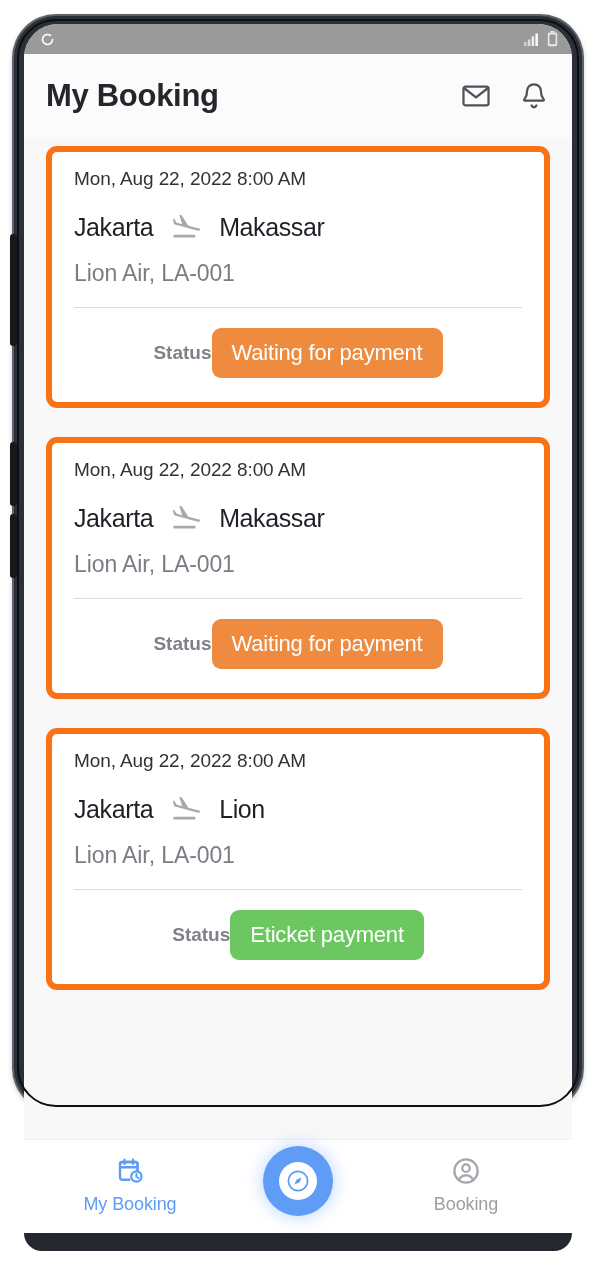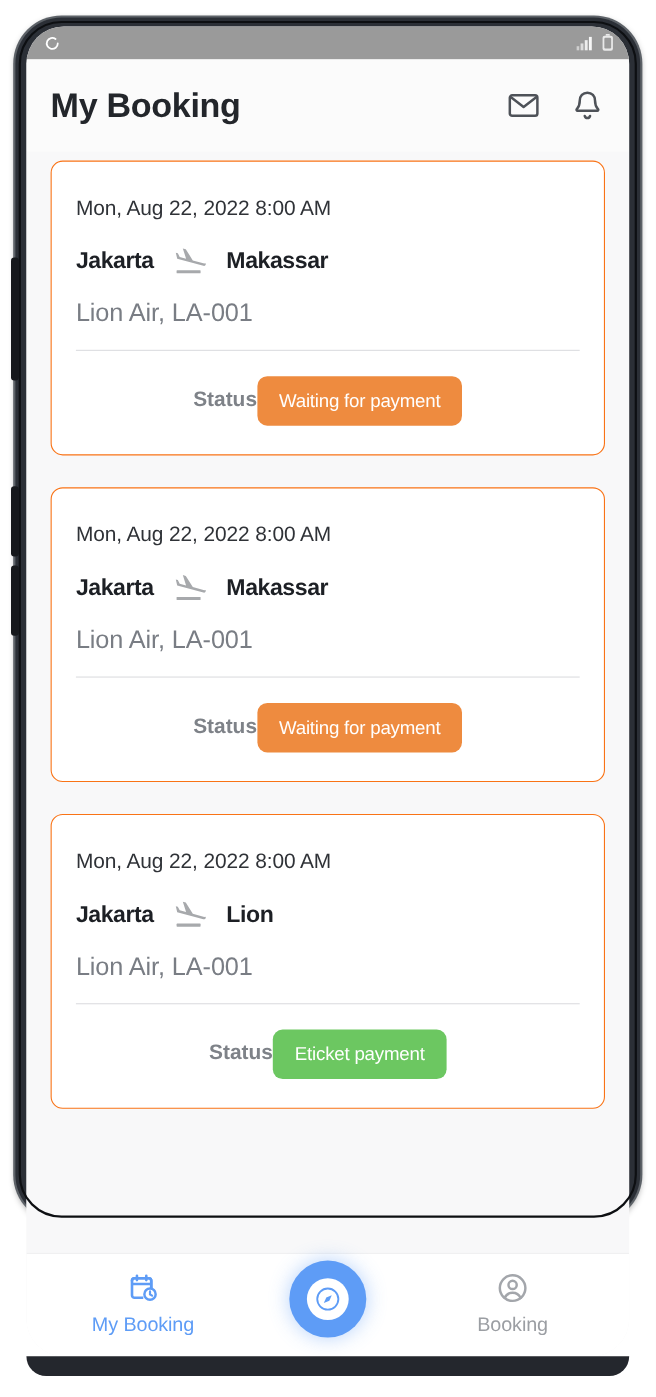--- a/index.html
+++ b/index.html
@@ -104,43 +104,43 @@
   #booking-list {
     flex: 1 1 auto;
     background: #f8f8f9;
     padding: 8px 22px 0 22px;
     box-sizing: border-box;
     overflow: hidden;
   }
 
   .booking-card {
     background: #ffffff;
-    border: 1px solid #f97316;
+    border: 6px solid #f97316;
     border-radius: 11px;
-    padding: 32px 22px 20px 22px;
+    padding: 16px 22px 20px 22px;
     box-sizing: border-box;
     margin-bottom: 29px;
   }
 
   .card-date {
     font-size: 19px;
     color: #2f3237;
     margin-bottom: 20px;
     letter-spacing: -0.1px;
   }
 
   .route-row {
     display: flex;
     align-items: center;
     gap: 14px;
     margin-bottom: 16px;
   }
   .route-city {
-    font-size: 21px;
-    font-weight: bold;
+    font-size: 25px;
+    font-weight: normal;
     color: #1d2025;
     letter-spacing: -0.4px;
   }
   .route-icon { line-height: 0; padding: 0 2px; }
 
   .card-airline {
     font-size: 23px;
     color: #797d84;
     margin-bottom: 20px;
     letter-spacing: -0.1px;
@@ -159,21 +159,21 @@
     min-height: 58px;
   }
   .status-label {
     font-size: 19px;
     font-weight: bold;
     color: #7e8288;
   }
   .status-pill {
     border-radius: 9px;
     color: #ffffff;
-    font-size: 17px;
+    font-size: 22px;
     padding: 14px 20px;
     line-height: 1;
     white-space: nowrap;
     cursor: pointer;
     letter-spacing: -0.2px;
   }
 
   
   #bottom-nav {
     flex: 0 0 94px;

